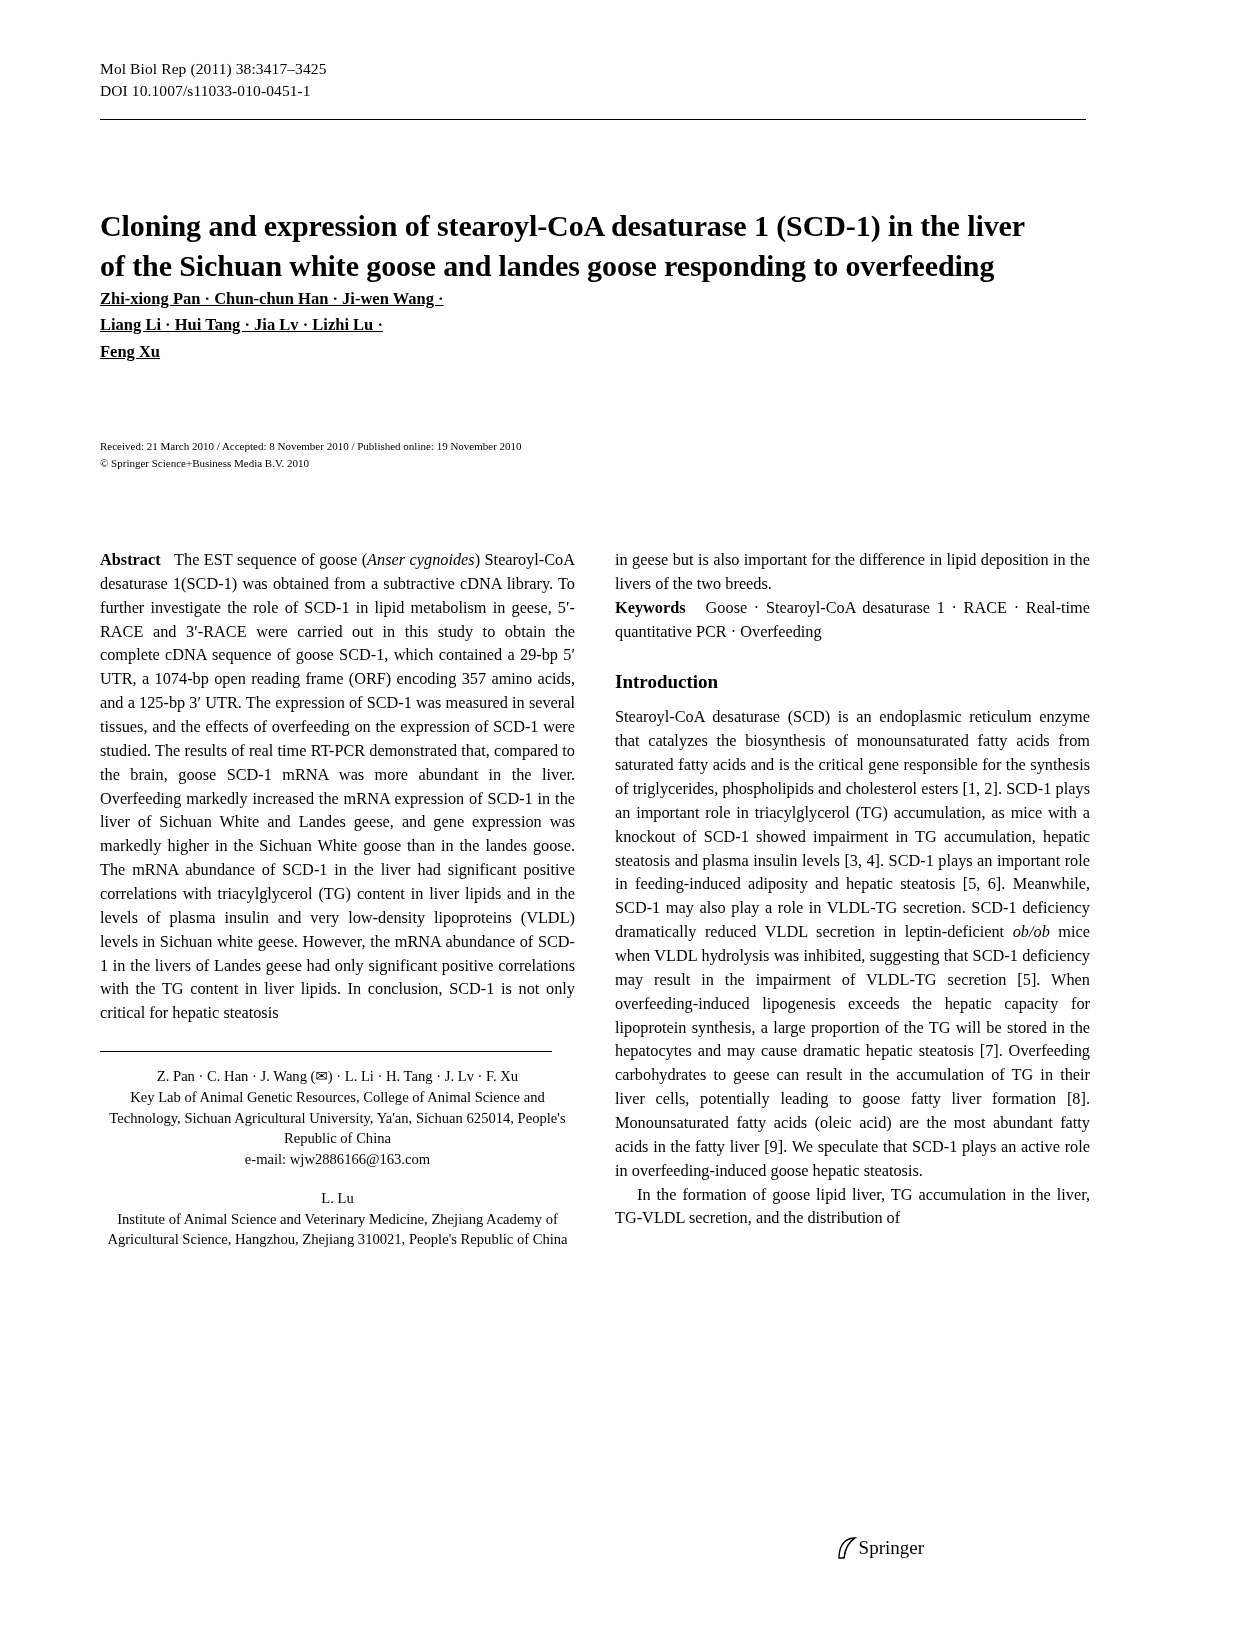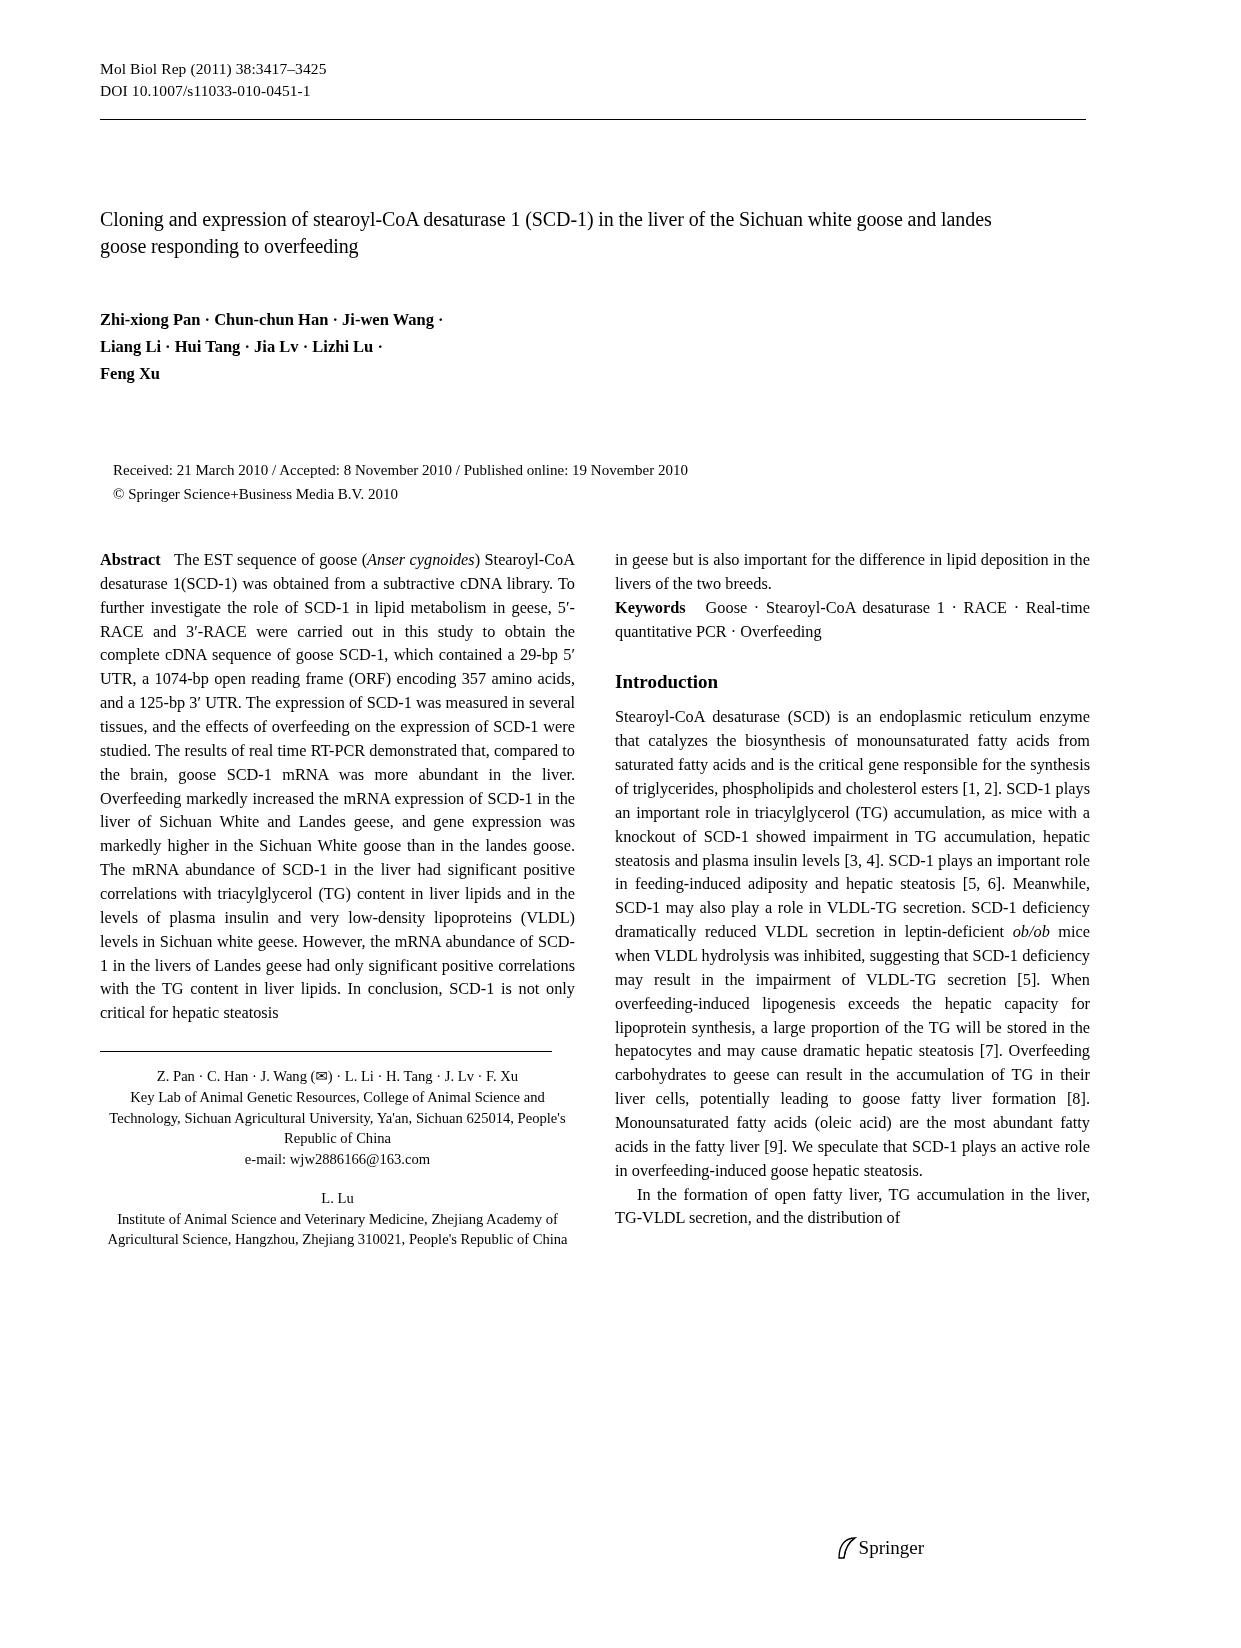--- a/index.html
+++ b/index.html
@@ -33,37 +33,36 @@
     line-height: 1.45;
     letter-spacing: 0.1px;
   }
   .rule {
     border-top: 1.6px solid #000;
     margin-top: 16px;
     width: 986px;
   }
   .title {
     margin-top: 86px;
-    font-size: 20px;
-    font-weight: normal;
+    font-size: 30px;
+    font-weight: bold;
     line-height: 1.33;
     letter-spacing: -0.1px;
     width: 940px;
   }
   .authors {
-    margin-top: 48px;
     font-size: 16.5px;
     font-weight: bold;
     line-height: 1.62;
+    text-decoration: underline;
   }
   .dates {
     margin-top: 72px;
-    font-size: 15px;
+    font-size: 11px;
     line-height: 1.55;
-    margin-left: 13px;
   }
   .columns {
     position: absolute;
     left: 100px;
     top: 548px;
     width: 990px;
     display: flex;
     gap: 40px;
   }
   .col {
@@ -173,21 +172,21 @@
 
     <div class="col">
       <p class="body">in geese but is also important for the difference in lipid deposition in the livers of the two breeds.</p>
 
       <p class="body kw"><span class="kw-head">Keywords</span>&nbsp;&nbsp;&nbsp;<span>Goose · Stearoyl-CoA desaturase 1 · RACE · Real-time quantitative PCR · Overfeeding</span></p>
 
       <div class="sec-head">Introduction</div>
 
       <p class="body para"><span>Stearoyl-CoA desaturase (SCD) is an endoplasmic reticulum enzyme that catalyzes the biosynthesis of monounsaturated fatty acids from saturated fatty acids and is the critical gene responsible for the synthesis of triglycerides, phospholipids and cholesterol esters [1, 2]. SCD-1 plays an important role in triacylglycerol (TG) accumulation, as mice with a knockout of SCD-1 showed impairment in TG accumulation, hepatic steatosis and plasma insulin levels [3, 4]. SCD-1 plays an important role in feeding-induced adiposity and hepatic steatosis [5, 6]. Meanwhile, SCD-1 may also play a role in VLDL-TG secretion. SCD-1 deficiency dramatically reduced VLDL secretion in leptin-deficient </span><i class="it">ob/ob</i><span> mice when VLDL hydrolysis was inhibited, suggesting that SCD-1 deficiency may result in the impairment of VLDL-TG secretion [5]. When overfeeding-induced lipogenesis exceeds the hepatic capacity for lipoprotein synthesis, a large proportion of the TG will be stored in the hepatocytes and may cause dramatic hepatic steatosis [7]. Overfeeding carbohydrates to geese can result in the accumulation of TG in their liver cells, potentially leading to goose fatty liver formation [8]. Monounsaturated fatty acids (oleic acid) are the most abundant fatty acids in the fatty liver [9]. We speculate that SCD-1 plays an active role in overfeeding-induced goose hepatic steatosis.</span></p>
 
-      <p class="body para indent">In the formation of open fatty liver, TG accumulation in the liver, TG-VLDL secretion, and the distribution of</p>
+      <p class="body para indent">In the formation of goose lipid liver, TG accumulation in the liver, TG-VLDL secretion, and the distribution of</p>
     </div>
 
   </div>
 
   <div class="springer">
     <span class="springer-logo">
       <svg width="22" height="24" viewBox="0 0 22 24">
         <path d="M3 22 C3 8, 10 2, 19 2 C12 6, 9 13, 8 22 Z" fill="none" stroke="#000" stroke-width="1.3"></path>
         <path d="M8 22 C9 14, 12 7, 19 2" fill="none" stroke="#000" stroke-width="1.1"></path>
       </svg>

